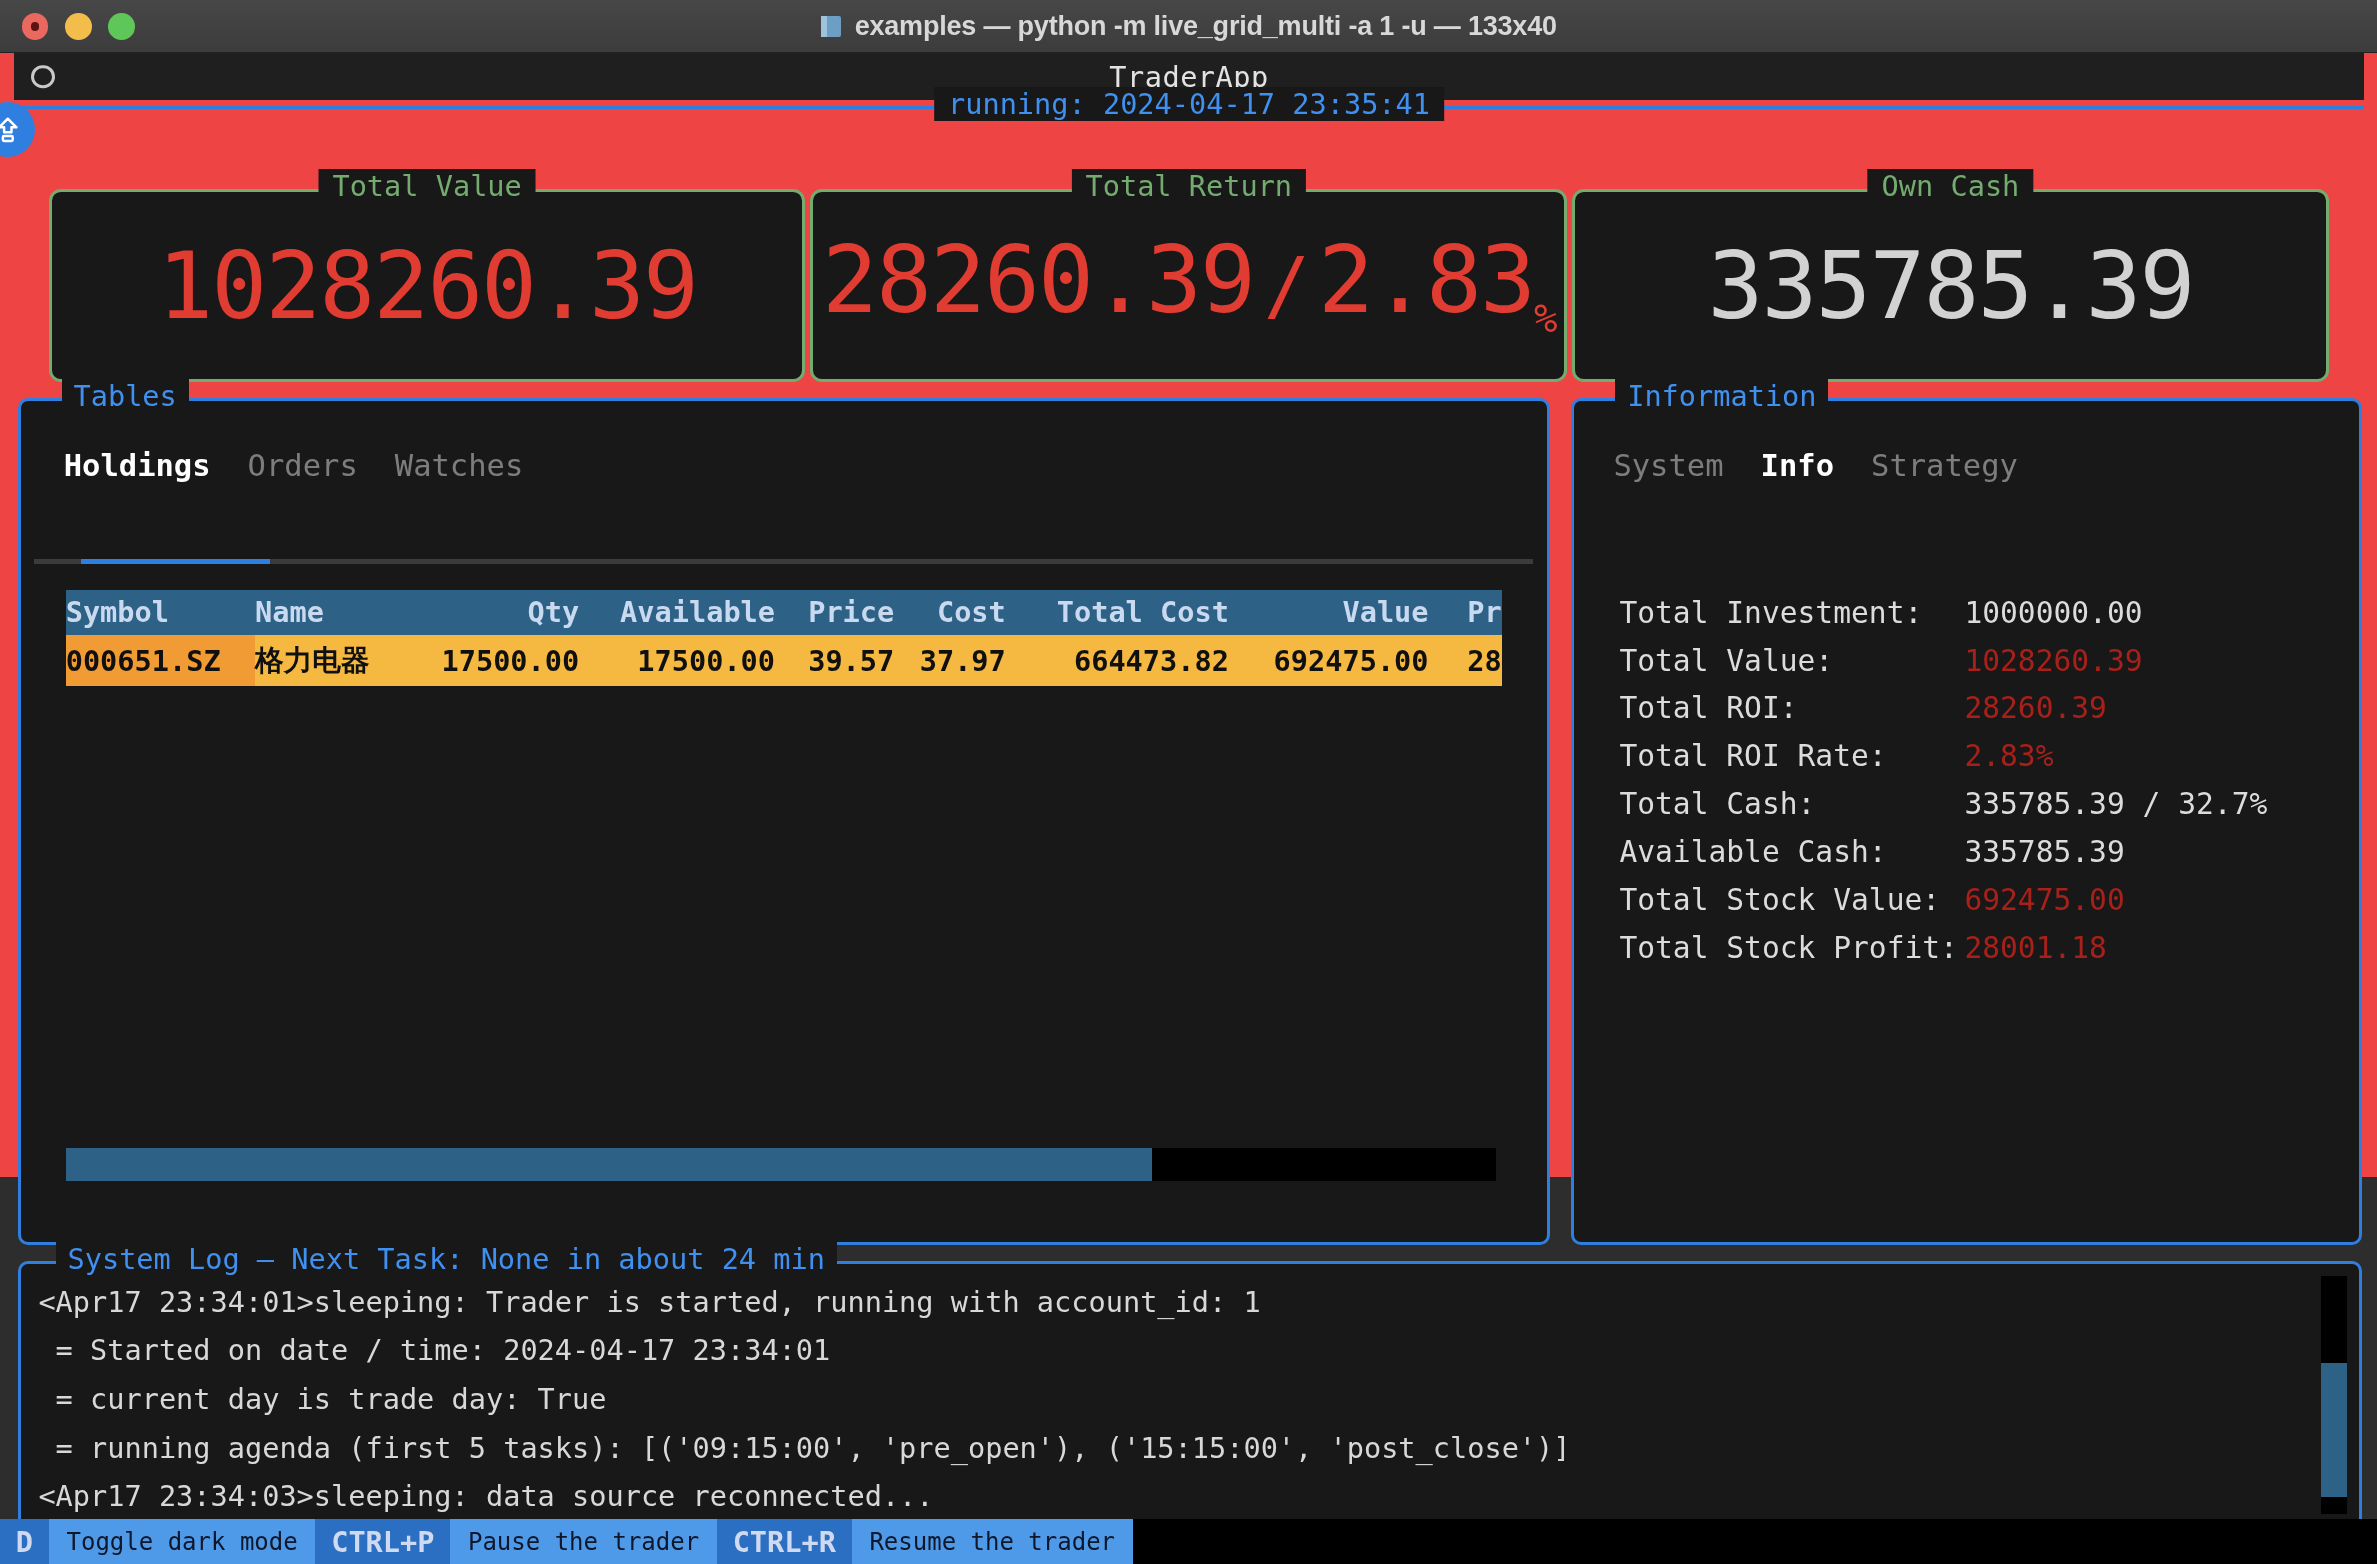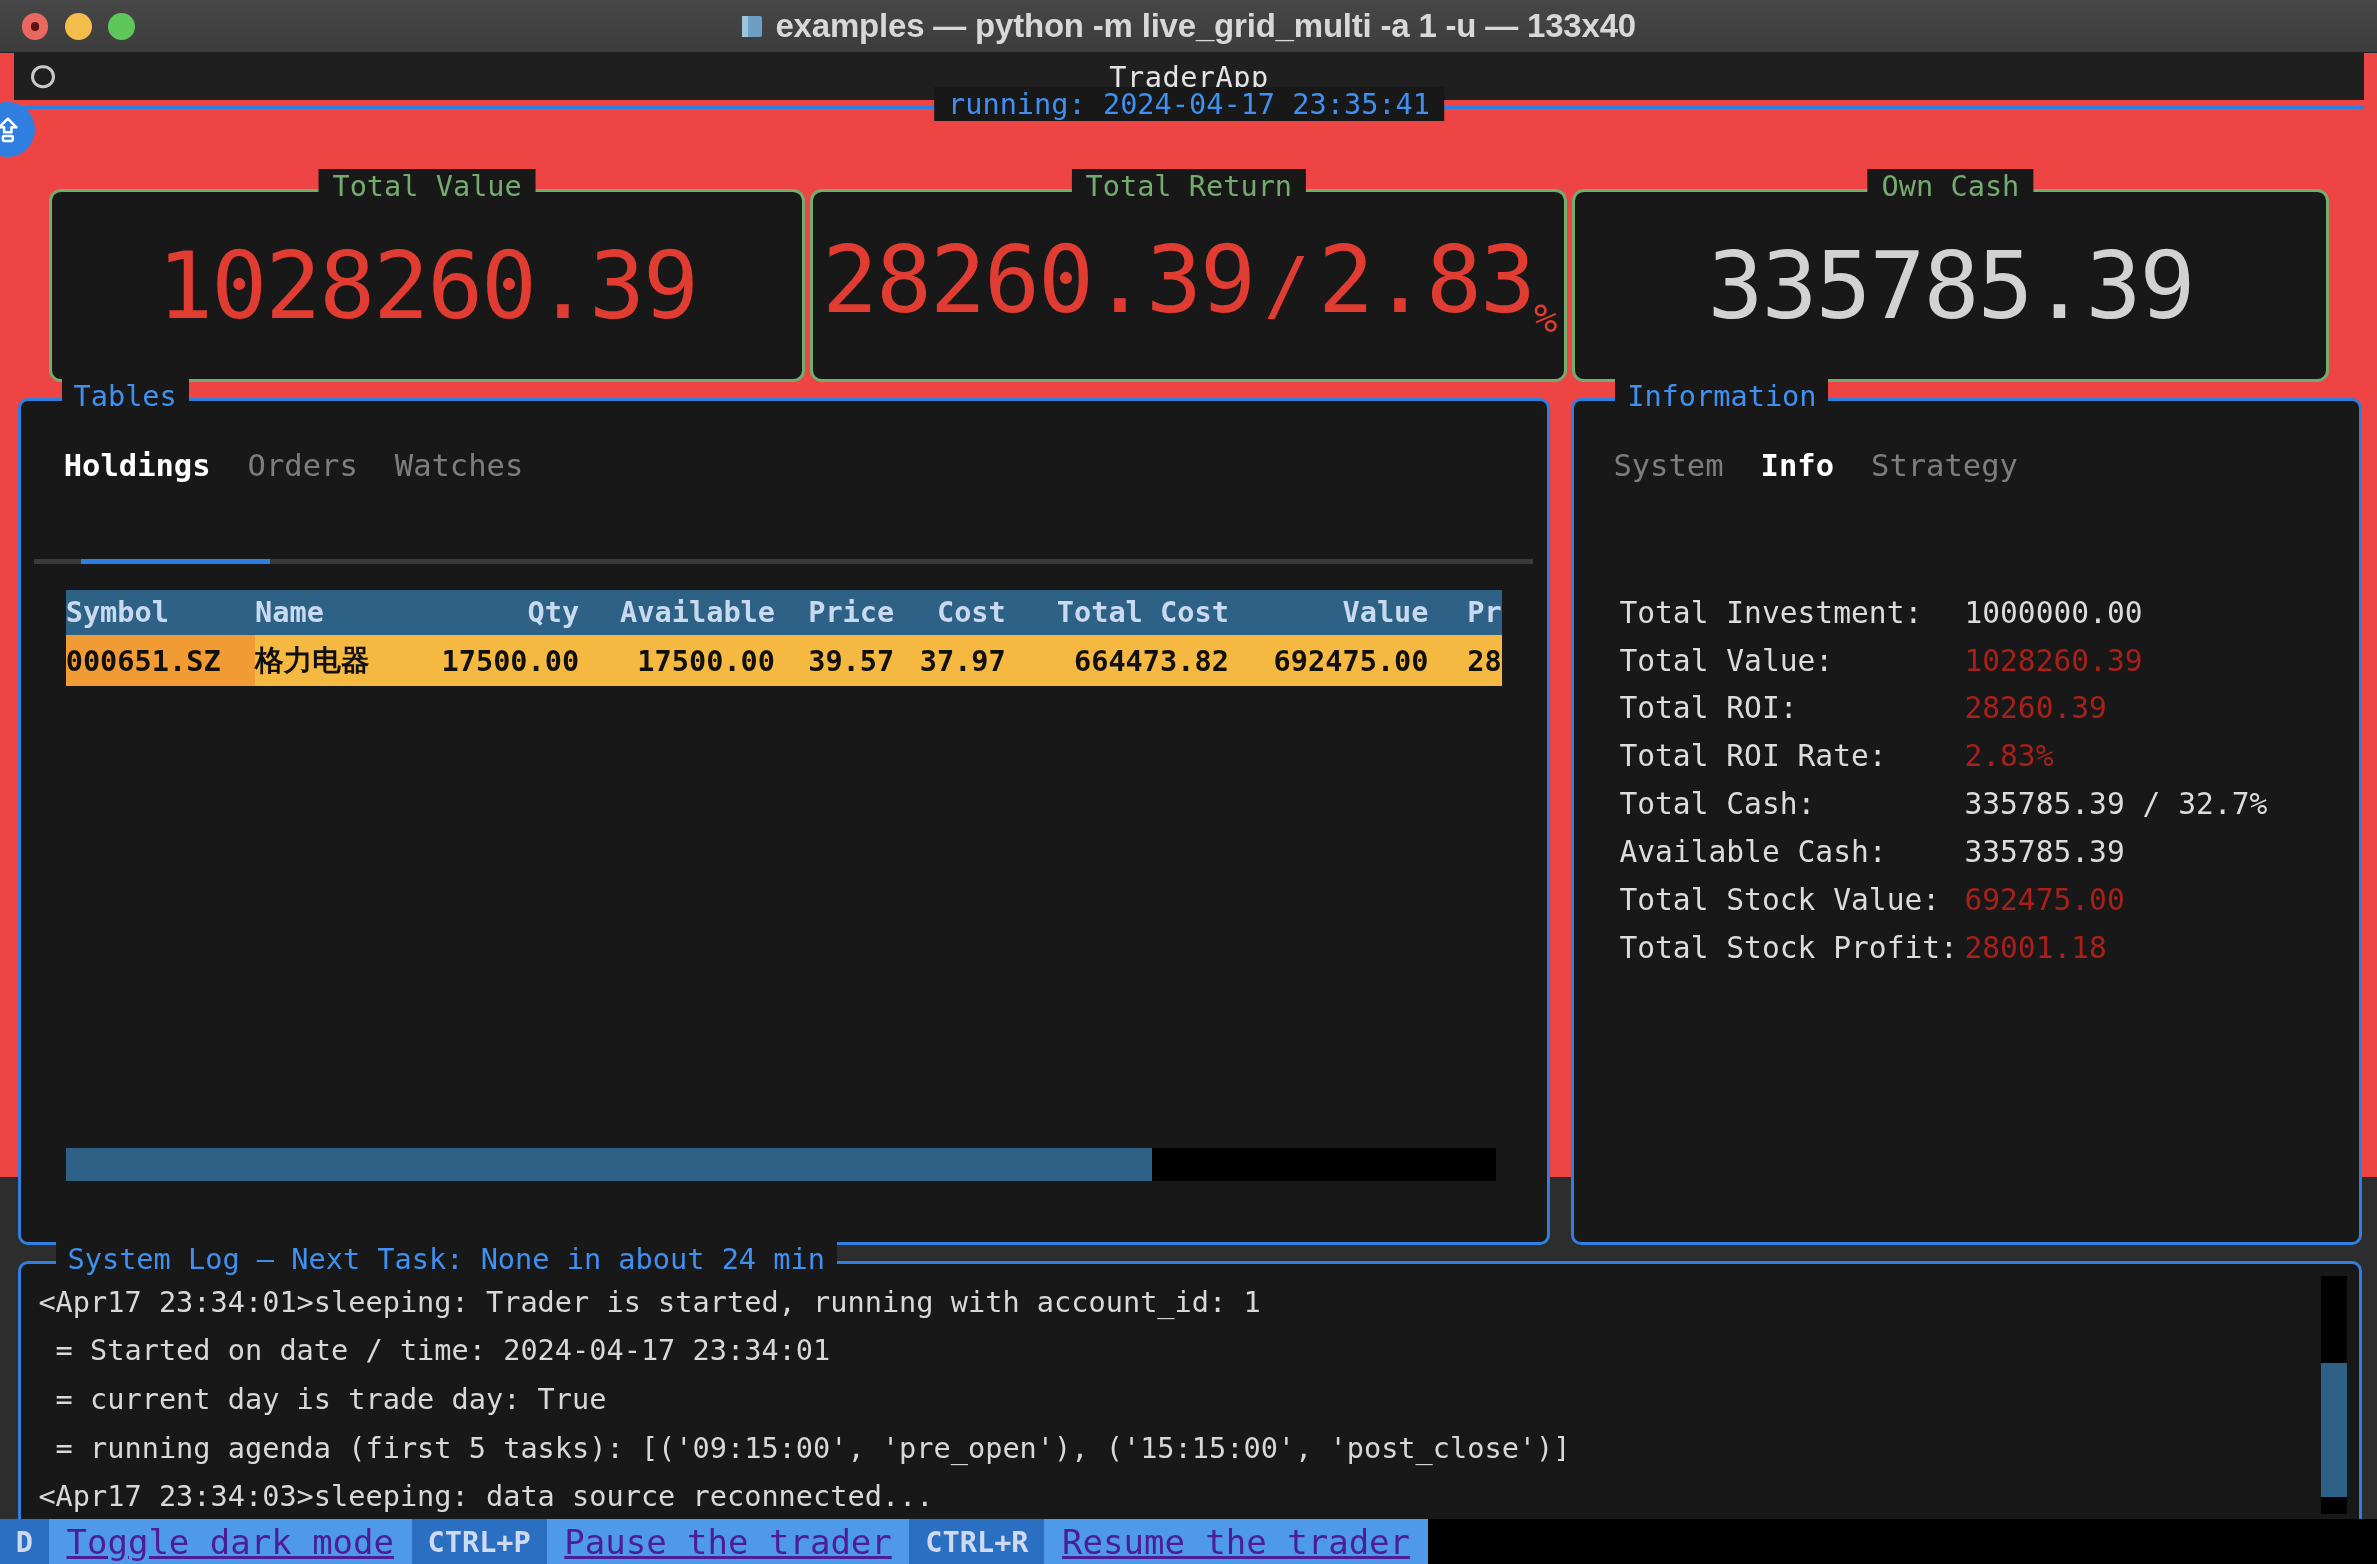--- a/index.html
+++ b/index.html
@@ -19,21 +19,21 @@
     display: flex; align-items: center;
   }
   .lights { position: absolute; left: 21.7px; top: 0; height: 53px; display: flex; align-items: center; gap: 16.7px; }
   .light { width: 26.6px; height: 26.6px; border-radius: 50%; }
   .light.red { background: #e9685f; }
   .light.red::after { content: ""; display:block; width: 8.9px; height: 8.9px; border-radius: 50%; background: #5c1410; margin: 8.9px auto; }
   .light.yellow { background: #f3bd4c; }
   .light.green { background: #5fc75a; }
   .title-center {
     width: 100%; text-align: center; color: #d8d8d8;
-    font-family: "Liberation Sans", sans-serif; font-size: 33px; font-weight: 700;
+    font-family: "Liberation Sans", sans-serif; font-size: 27px; font-weight: 700;
     letter-spacing: -0.2px;
     display: flex; align-items: center; justify-content: center; gap: 11.8px;
   }
   .folder-ico { width: 21.7px; height: 26.6px; position: relative; display: inline-block; }
   .folder-ico i { position:absolute; left:0; top:3px; width: 19.7px; height: 21.7px; background:#6d9fc4; border-radius: 2px; display:block; }
   .folder-ico i::before { content:""; position:absolute; left:0; top:0; width:5.9px; height:21.7px; background:#9dc3dd; }
 
   
   .term {
     position: absolute; left: 0; top: 53px; width: 2378px; height: 1124px;
@@ -127,21 +127,21 @@
   .logbox { position: absolute; left: 17.7px; top: 1208px; width: 2344px; height: 268px; border: 3px solid #2f7fe0; border-radius: 9.9px; background: #181818; }
   .loglegend { position: absolute; top: -21.7px; left: 35px; padding: 0 11.8px; background: #181818; color: #3f90ef; font-size: 28.6px; white-space: nowrap; }
   .loglines { margin: 13.8px 0 0 17.7px; }
   .logline { color: #d8d8d8; font-size: 28.6px; line-height: 1.70; white-space: pre; }
   .vscroll { position: absolute; right: 11.8px; top: 11.8px; width: 25.6px; bottom: 11.8px; background: #000; }
   .vscroll .vthumb { position: absolute; left: 0; right: 0; top: 87px; bottom: 17.7px; background: #2d6186; }
 
   
   .footer { position: absolute; left: 0; bottom: 0; width: 2378px; height: 45px; display: flex; background: #000; }
   .fkey { background: #2b6fc2; color: #cfd9ef; font-size: 28.6px; font-weight: 700; display: flex; align-items: center; padding: 0 15.8px; }
-  .fdesc { background: #4f9ae8; color: #4c1d95; font-size: 34px; display: flex; align-items: center; padding: 0 17.7px; text-decoration: underline; }
+  .fdesc { background: #4f9ae8; color: #0f172a; font-size: 24px; display: flex; align-items: center; padding: 0 17.7px; }
   .ffill { flex: 1; background: #000; }
 
   
   .badge {
     position: absolute; left: -19.7px; top: 102px; width: 55px; height: 55px;
     background: #2f7fe0; border-radius: 50%;
     display: flex; align-items: center; justify-content: center; z-index: 40;
   }
 </style>
 </head>

